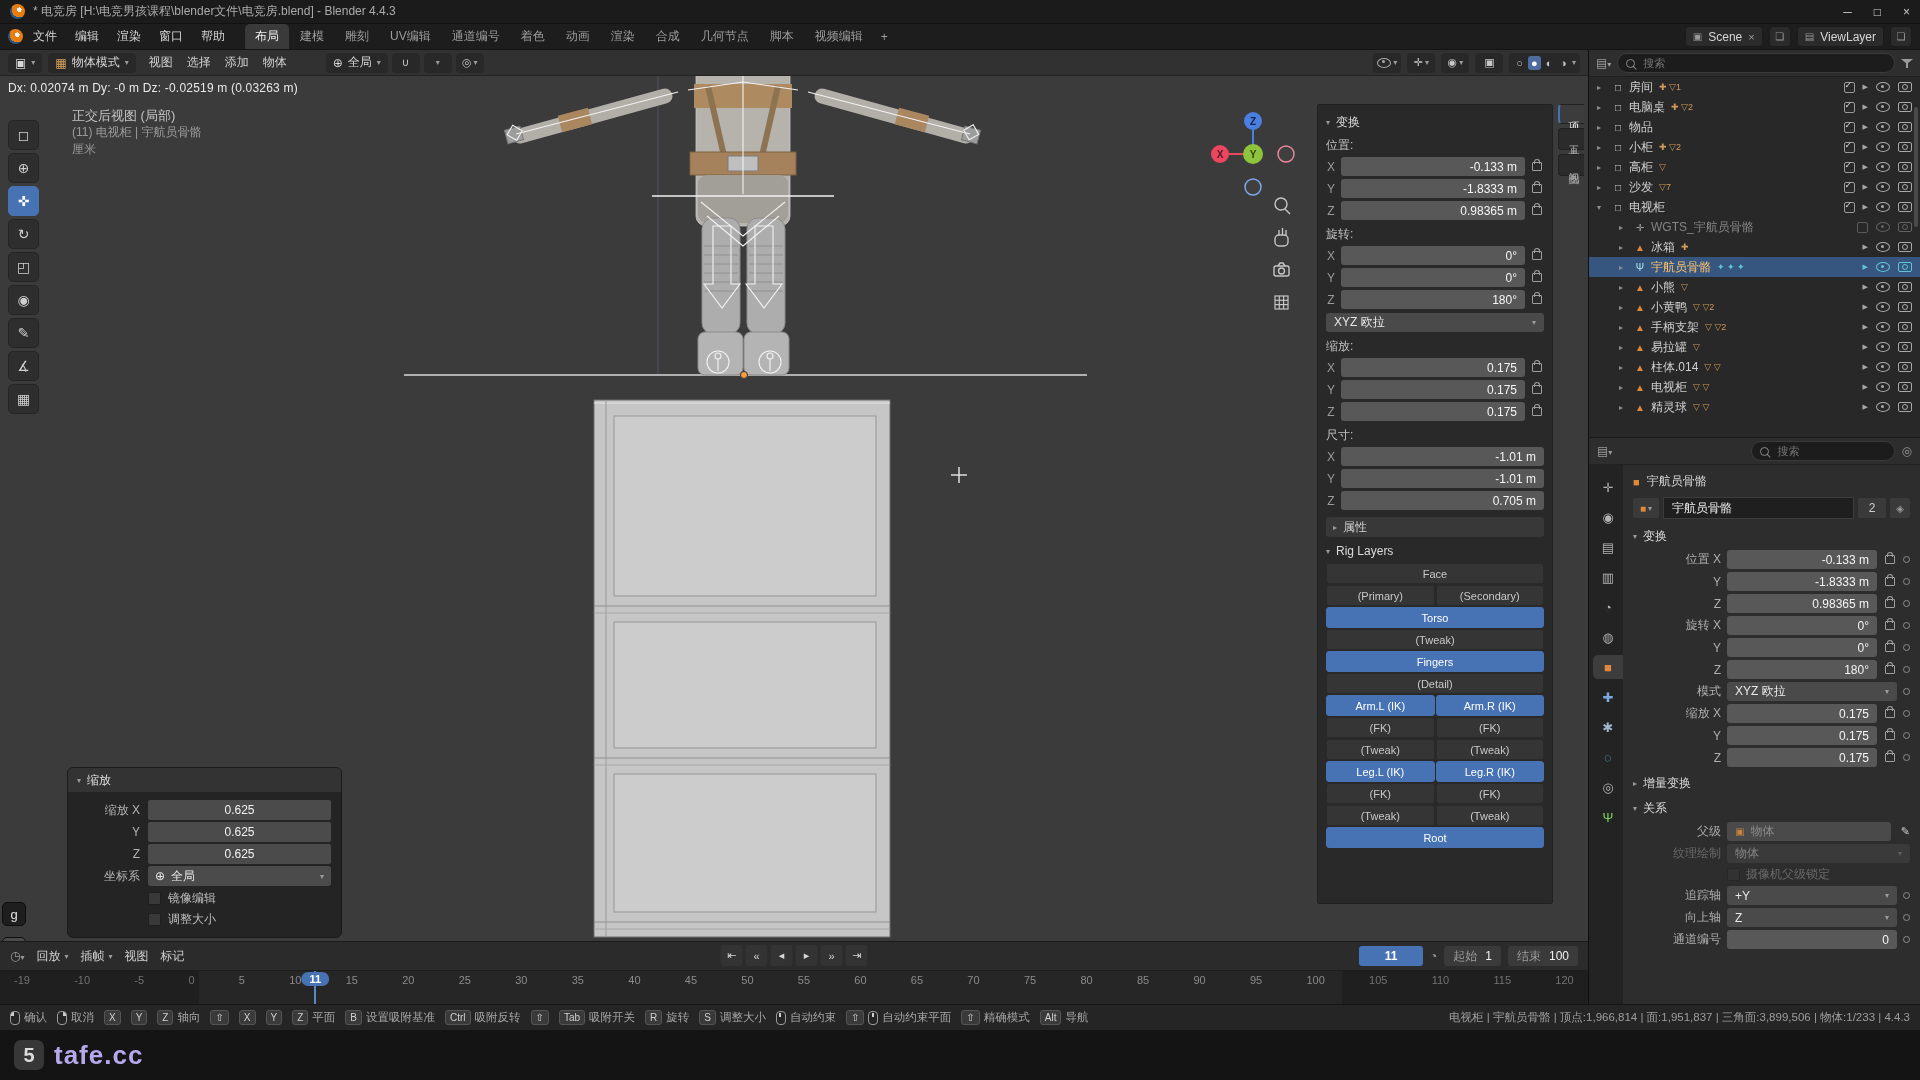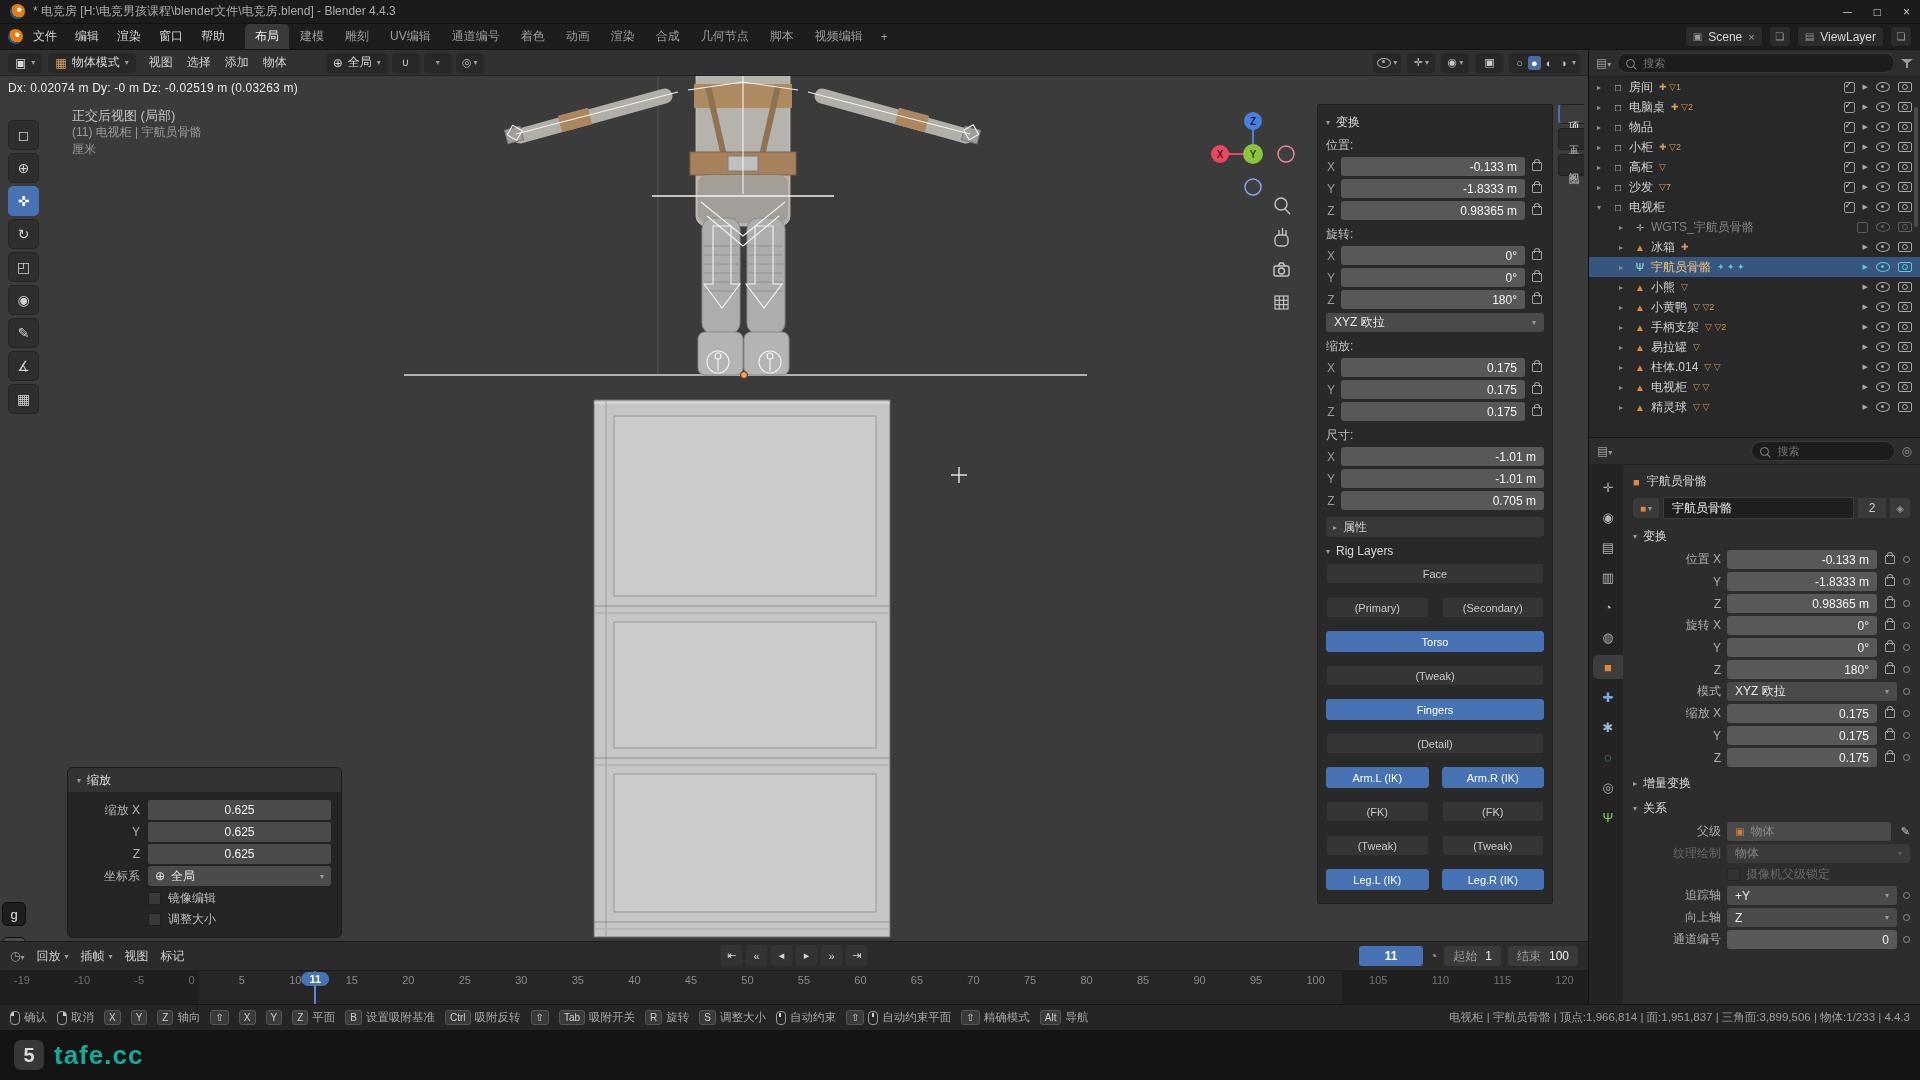--- a/index.html
+++ b/index.html
@@ -81,21 +81,21 @@
   .nfield{flex:1;height:19px;background:#585858;border-radius:3px;color:#f4f4f4;
           display:flex;align-items:center;justify-content:flex-end;padding:0 8px;}
   .ndrop{height:19px;background:#4a4a4a;border-radius:3px;color:#e8e8e8;display:flex;align-items:center;
          padding:0 8px;margin:4px 0 2px;}
   .ndrop .caret{margin-left:auto;}
   .lock{position:relative;width:8px;height:7px;border:1px solid #9f9f9f;border-radius:1px;flex:none;margin:0 2px;}
   .lock::before{content:"";position:absolute;left:1px;top:-4px;width:4px;height:4px;
                 border:1px solid #9f9f9f;border-bottom:none;border-radius:3px 3px 0 0;}
   .collapsedrow{height:20px;background:#383838;border-radius:3px;display:flex;align-items:center;
                 gap:6px;padding:0 7px;color:#d0d0d0;margin:7px 0;}
-  .riggrid{display:grid;grid-template-columns:1fr 1fr;gap:13px;margin-top:5px;}
+  .riggrid{display:grid;grid-template-columns:1fr 1fr;gap:1px;margin-top:5px;}
   .rbtn{height:19px;border-radius:3px;background:#353535;border:1px solid #2a2a2a;color:#c9c9c9;
         display:flex;align-items:center;justify-content:center;font-size:11px;}
   .rbtn.blue{background:#4772b3;border-color:#4772b3;color:#fff;}
   .rbtn.wide{grid-column:1/3;}
 
   
   .ntabs{position:absolute;left:1558px;top:28px;width:26px;display:flex;flex-direction:column;gap:4px;}
   .ntab{writing-mode:vertical-rl;background:#2b2b2b;border:1px solid #202020;border-right:none;
         color:#a8a8a8;padding:8px 3px;border-radius:4px 0 0 4px;font-size:11px;letter-spacing:2px;}
   .ntab.active{background:#3c3c3c;color:#e8e8e8;border-left:2px solid #4772b3;}
@@ -148,21 +148,21 @@
   .mi.l::before{content:"";position:absolute;left:0;top:0;width:3px;height:4px;background:#cfcfcf;border-radius:3px 0 0 0;}
   .mi.r::before{content:"";position:absolute;right:0;top:0;width:3px;height:4px;background:#cfcfcf;border-radius:0 3px 0 0;}
   .mi.m::before{content:"";position:absolute;left:2.5px;top:1px;width:2px;height:4px;background:#cfcfcf;}
   .sb-right{margin-left:auto;color:#9d9d9d;}
 
   
   .bottomstrip{position:absolute;left:0;top:1030px;width:1920px;height:50px;background:#141414;
                display:flex;align-items:center;gap:10px;padding:0 14px;box-sizing:border-box;}
   .wm-logo{width:30px;height:30px;border-radius:7px;background:#3b3b3b;color:#ededed;display:flex;
            align-items:center;justify-content:center;font-size:20px;font-weight:bold;opacity:.92;}
-  .wm-text{color:#14b8a6;font-size:26px;font-weight:bold;letter-spacing:1px;opacity:.92;}
+  .wm-text{color:#c4b5fd;font-size:26px;font-weight:bold;letter-spacing:1px;opacity:.92;}
 
   
   .outliner{position:absolute;left:1588px;top:50px;width:332px;height:387px;background:#282828;
             border-left:1px solid #101010;box-sizing:border-box;display:flex;flex-direction:column;overflow:hidden;}
   .ol-header{height:26px;flex:none;background:#2e2e2e;border-bottom:1px solid #1f1f1f;display:flex;
              align-items:center;gap:6px;padding:0 7px;}
   .search{flex:1;display:flex;align-items:center;gap:6px;background:#1c1c1c;border:1px solid #3a3a3a;
           border-radius:10px;height:18px;padding:0 8px;}
   .search input{background:transparent;border:none;outline:none;color:#bbb;font-size:11px;width:100%;
                 font-family:inherit;}

